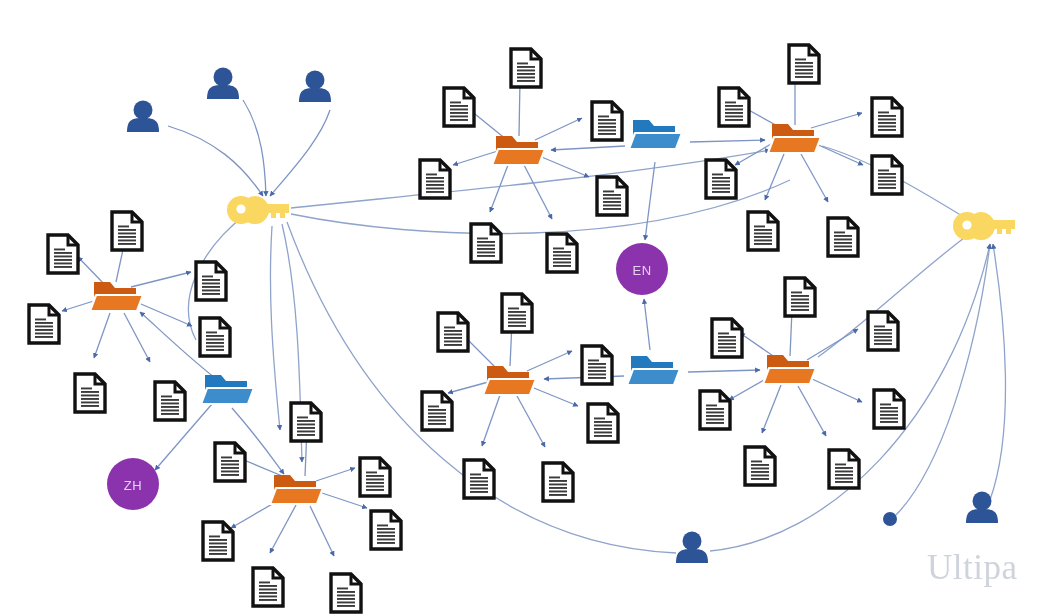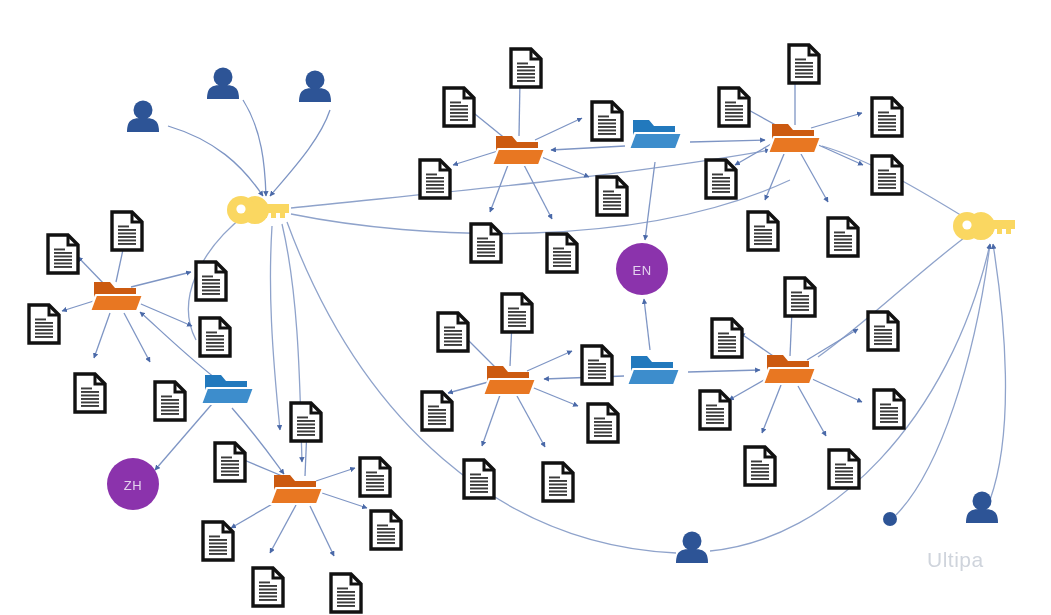--- a/index.html
+++ b/index.html
@@ -21,22 +21,22 @@
   #graph-svg {
     position: absolute;
     top: 0;
     left: 0;
     width: 1051px;
     height: 615px;
   }
   .watermark {
     position: absolute;
     color: #cfd4dc;
-    font-size: 21px;
-    font-family: Liberation Sans, sans-serif;
+    font-size: 35px;
+    font-family: Liberation Serif, serif;
     letter-spacing: 0.5px;
     user-select: none;
     white-space: nowrap;
   }
   .circle-label {
     font-family: "Liberation Sans", sans-serif;
     font-size: 13px;
     fill: #e3d2ee;
     text-anchor: middle;
     dominant-baseline: central;

